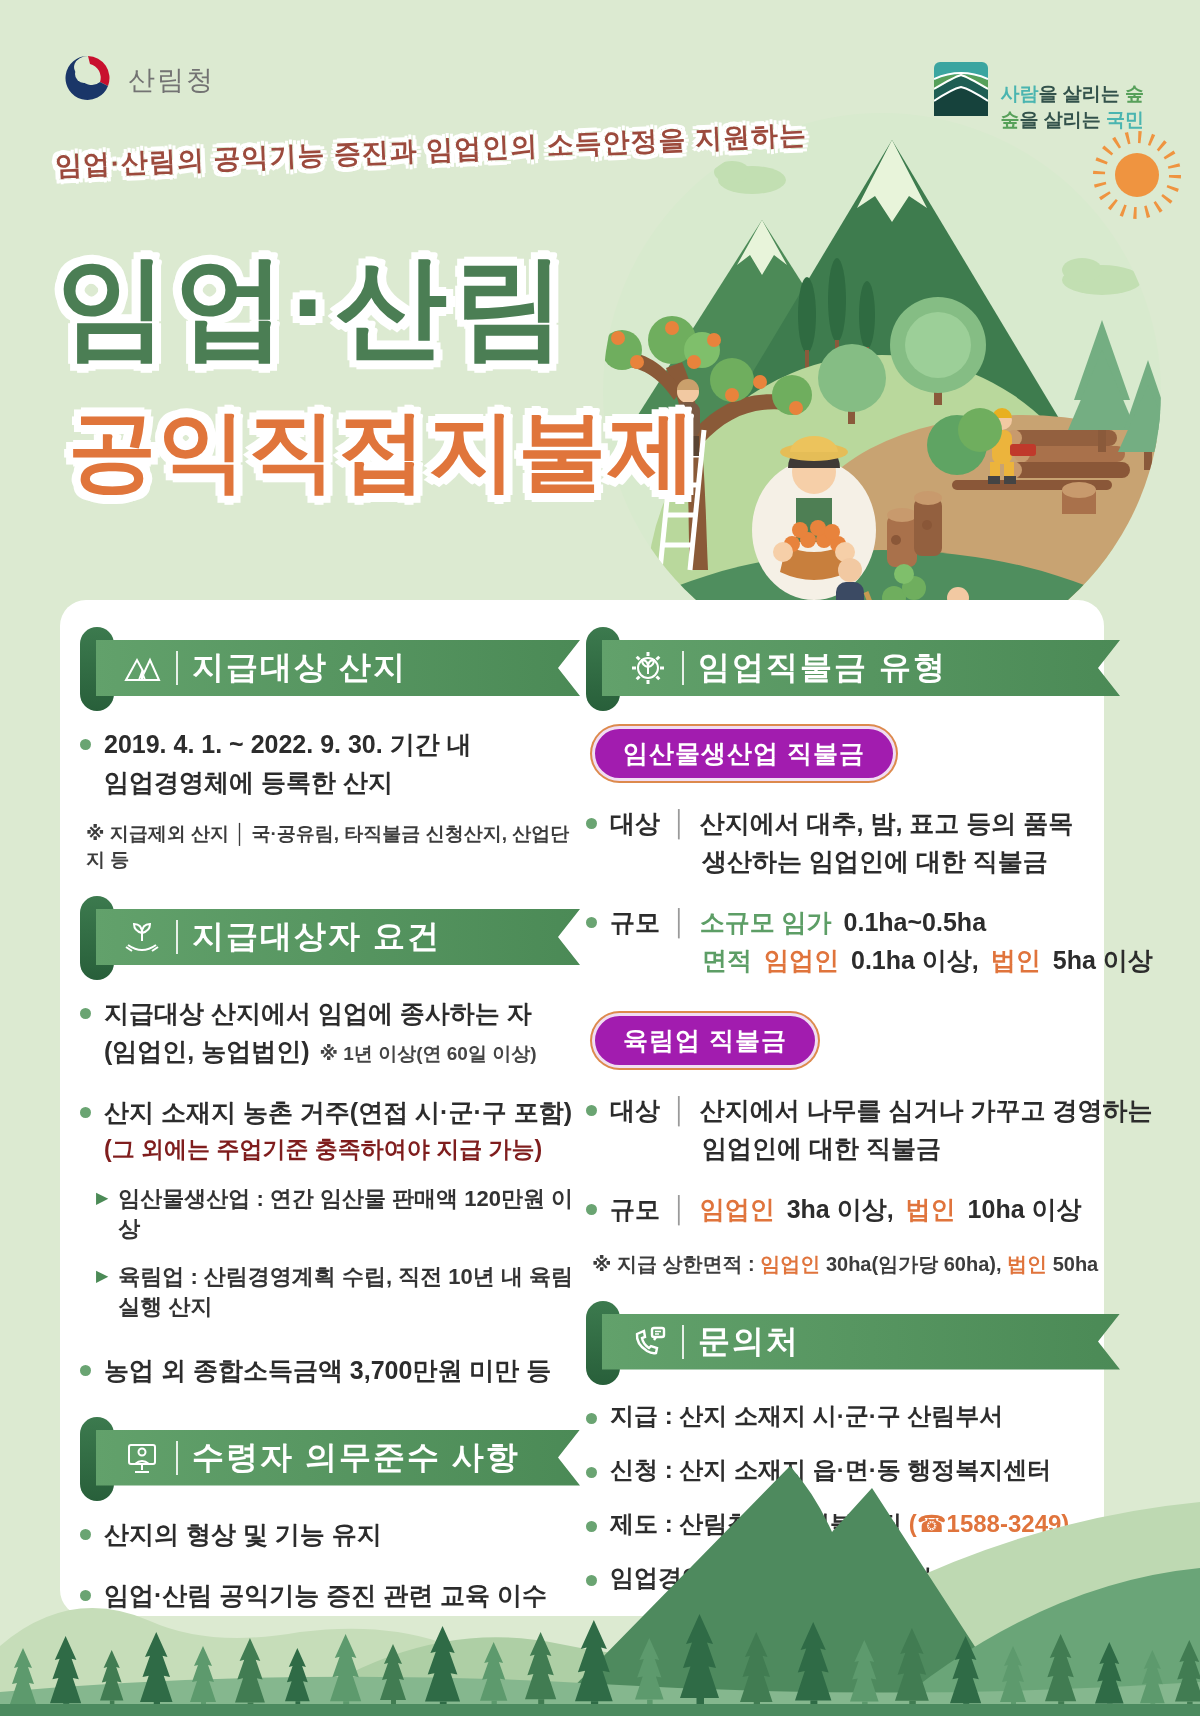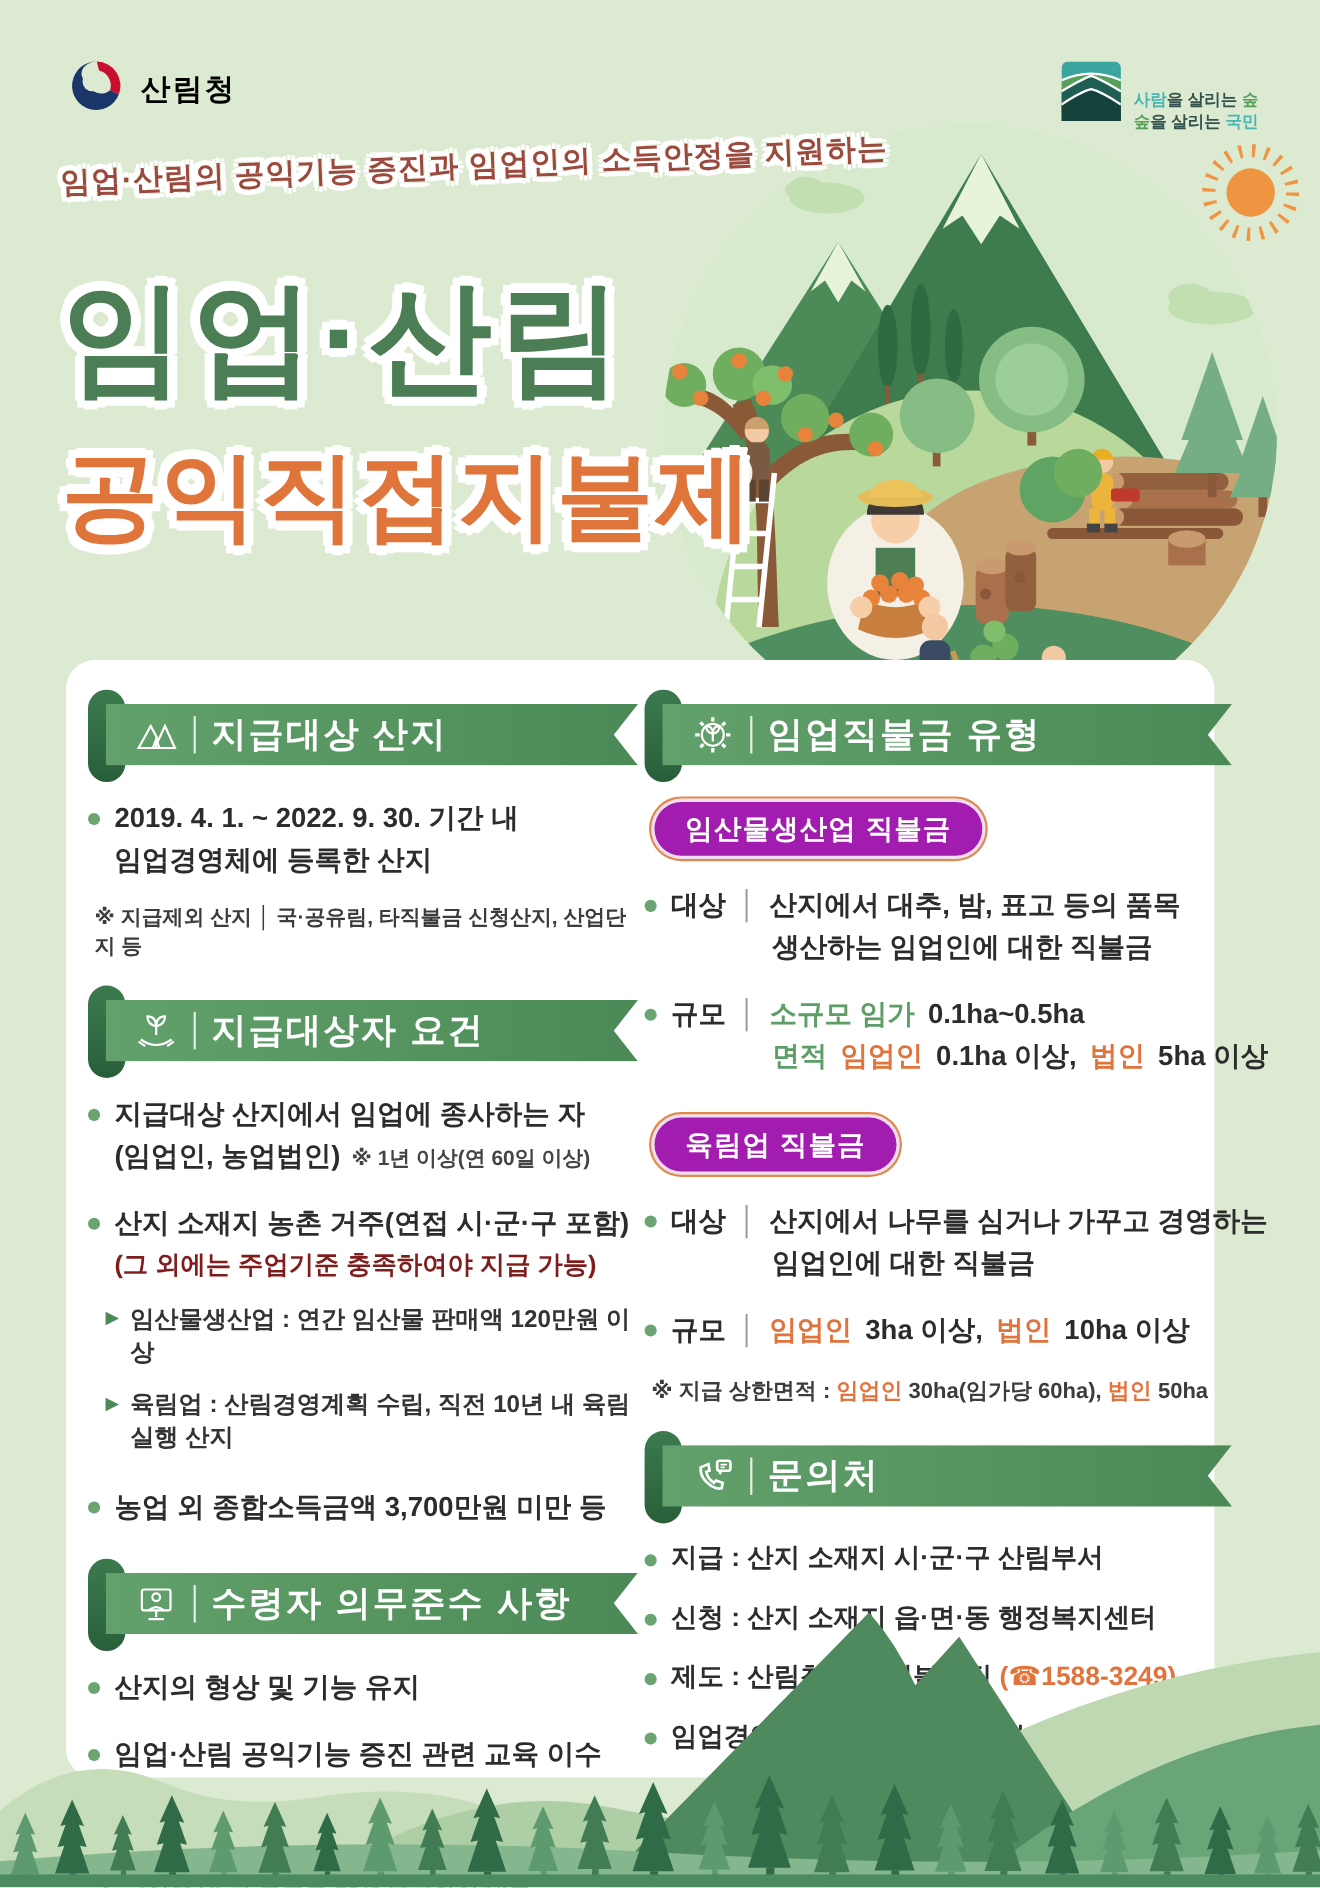--- a/index.html
+++ b/index.html
@@ -1,33 +1,33 @@
 <!DOCTYPE html>
 <html><head>
 <meta charset="utf-8">
 <style>
   html,body{margin:0;padding:0;}
   .page{position:relative;width:1200px;height:1716px;background:#dcead1;overflow:hidden;
         font-family:"Liberation Sans","DejaVu Sans",sans-serif;color:#2d2d2d;}
   
   .gov{position:absolute;left:62px;top:52px;display:flex;align-items:center;gap:14px;}
-  .gov-name{font-size:27px;font-weight:700;color:#000000;letter-spacing:2px;}
+  .gov-name{font-size:27px;font-weight:400;color:#737373;letter-spacing:2px;}
   .slogan{position:absolute;right:56px;top:50px;display:flex;align-items:center;gap:12px;}
-  .slogan-text{font-size:15px;font-weight:800;line-height:1.35;color:#33524b;margin-top:31px;}
+  .slogan-text{font-size:19px;font-weight:800;line-height:1.35;color:#33524b;margin-top:31px;}
   .teal{color:#4ab5b0;} .grn{color:#57a05a;}
   
   .outline{text-shadow:-4px -4px 0 #fff,4px -4px 0 #fff,-4px 4px 0 #fff,4px 4px 0 #fff,
            -5px 0 0 #fff,5px 0 0 #fff,0 -5px 0 #fff,0 5px 0 #fff;}
   .subtitle{position:absolute;left:55px;top:148px;font-size:27px;font-weight:800;color:#9c4a3d;
             transform:rotate(-2.4deg);transform-origin:left center;letter-spacing:1px;z-index:4;}
   .title1{position:absolute;left:56px;top:232px;font-size:112px;font-weight:900;color:#4b7e54;
           letter-spacing:6px;margin:0;z-index:4;
           text-shadow:-7px -7px 0 #fff,7px -7px 0 #fff,-7px 7px 0 #fff,7px 7px 0 #fff,
           -9px 0 0 #fff,9px 0 0 #fff,0 -9px 0 #fff,0 9px 0 #fff;}
-  .title2{position:absolute;left:56px;top:392px;font-size:88px;font-weight:900;color:#e0753b;
+  .title2{position:absolute;left:68px;top:392px;font-size:88px;font-weight:900;color:#e0753b;
           letter-spacing:2px;margin:0;z-index:4;
           text-shadow:-7px -7px 0 #fff,7px -7px 0 #fff,-7px 7px 0 #fff,7px 7px 0 #fff,
           -9px 0 0 #fff,9px 0 0 #fff,0 -9px 0 #fff,0 9px 0 #fff;}
   .illus{position:absolute;left:582px;top:100px;width:600px;height:580px;z-index:1;}
   .sun-wrap{position:absolute;left:1082px;top:120px;width:110px;height:110px;z-index:1;}
   
   .panel{position:absolute;left:60px;top:600px;width:1044px;height:1016px;background:#fff;
          border-radius:26px;z-index:2;}
   .col-left{position:absolute;left:20px;top:24px;width:500px;}
   .col-right{position:absolute;left:526px;top:24px;width:534px;}

